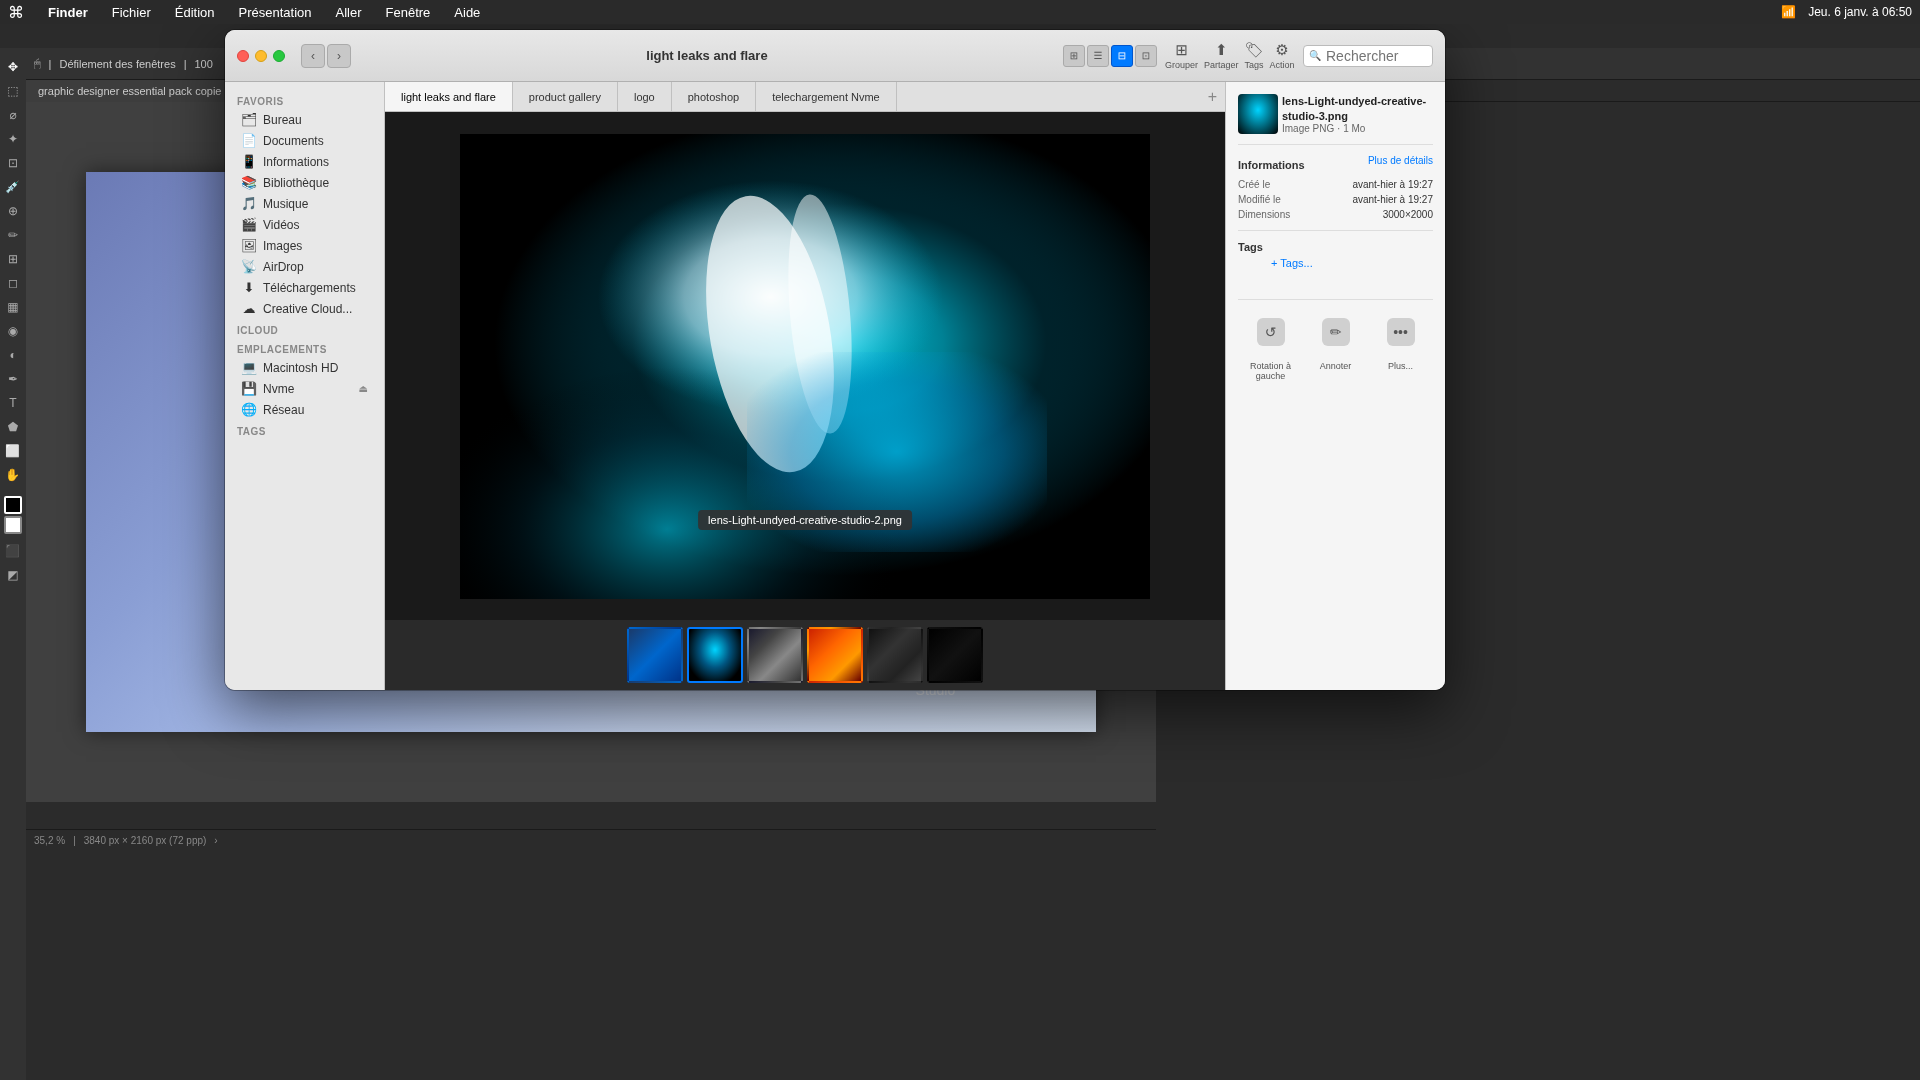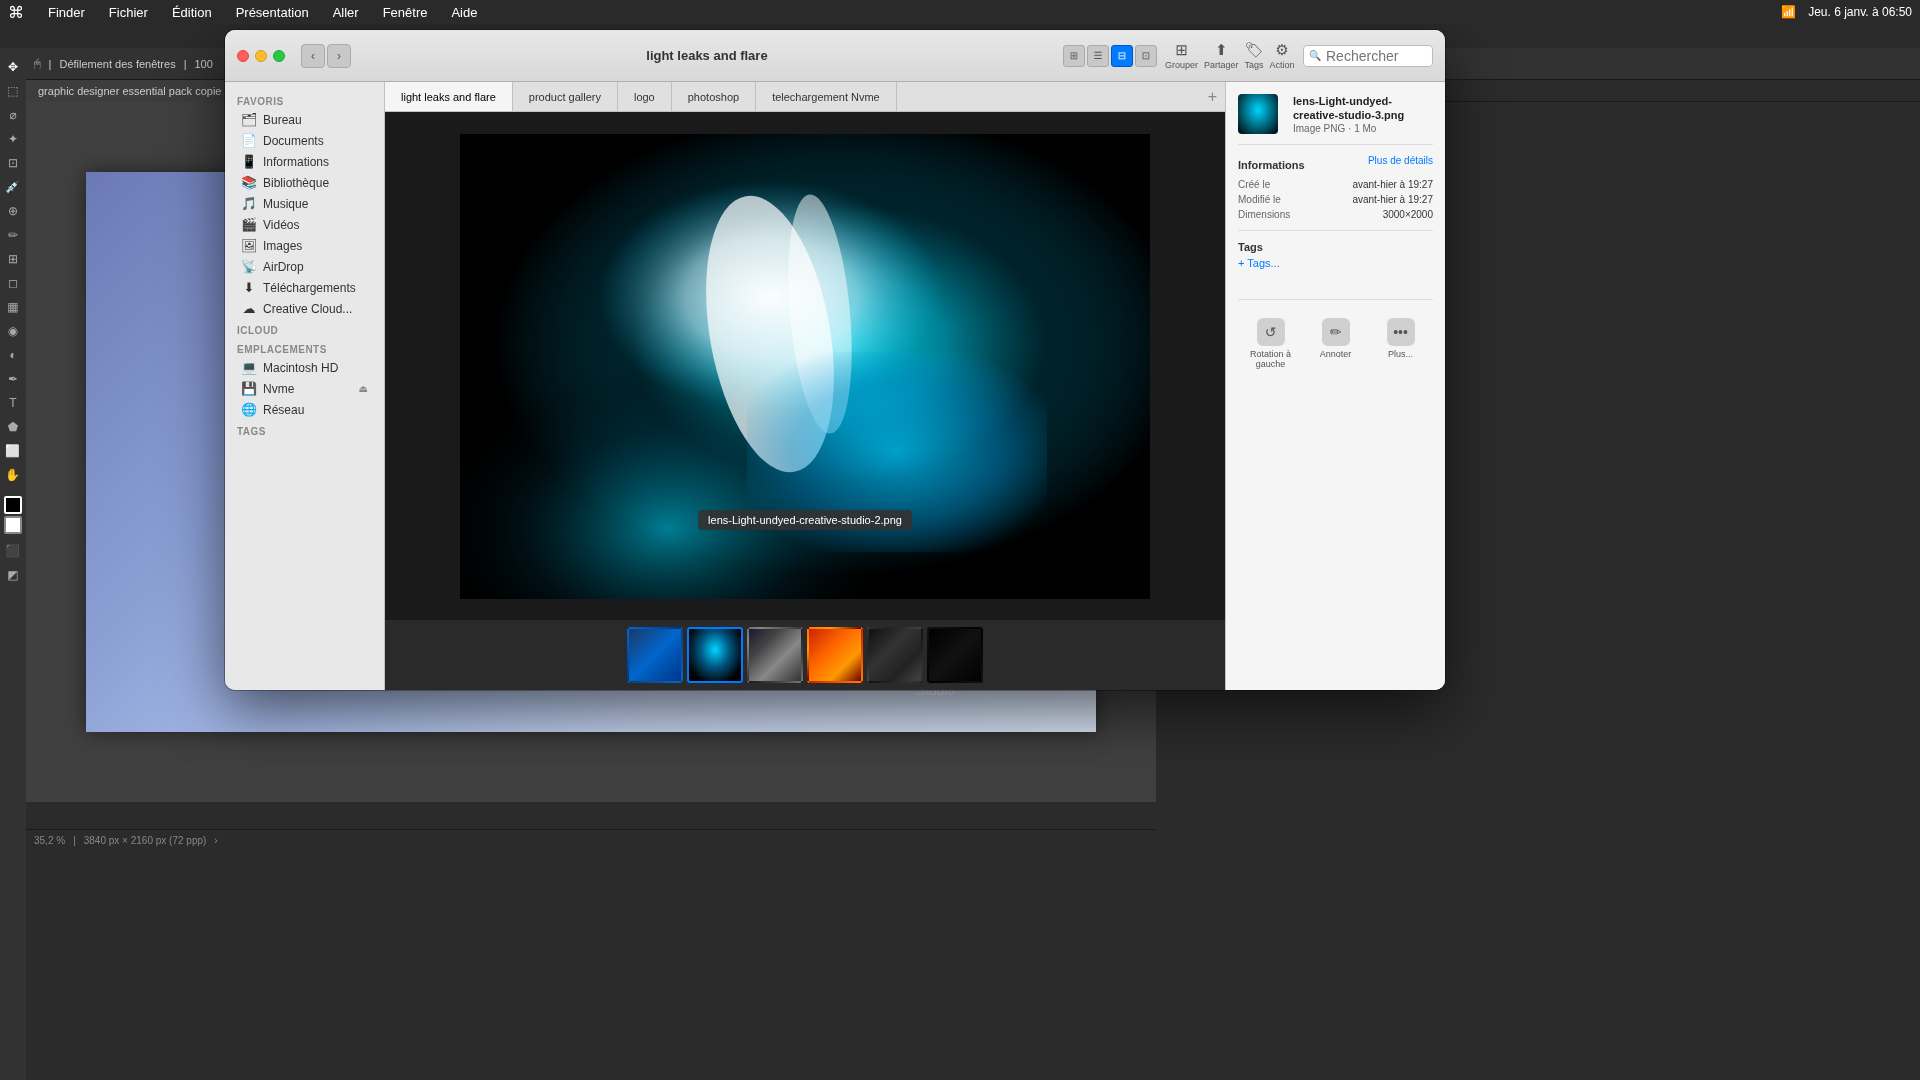--- a/index.html
+++ b/index.html
@@ -398,22 +398,22 @@
       font-weight: 600;
       color: #222;
       line-height: 1.3;
     }
     .panel-filetype {
       font-size: 10px;
       color: #666;
     }
     .panel-header {
       display: flex;
-      gap: 15px;
-      align-items: flex-start;
+      gap: 4px;
+      align-items: flex-end;
       margin-bottom: 4px;
     }
     .panel-section-title {
       font-size: 11px;
       font-weight: 700;
       color: #333;
       margin-bottom: 6px;
     }
     .panel-link {
       font-size: 10px;
@@ -439,20 +439,21 @@
       font-size: 11px;
       font-weight: 700;
       color: #333;
       margin-top: 10px;
       margin-bottom: 4px;
     }
     .panel-add-tag {
       font-size: 11px;
       color: #007aff;
       cursor: pointer;
+      margin-left: 33px;
     }
     .panel-divider {
       height: 1px;
       background: #ddd;
       margin: 10px 0;
     }
     .bottom-btn {
       display: flex;
       flex-direction: column;
       align-items: center;
@@ -467,20 +468,21 @@
       display: flex;
       align-items: center;
       justify-content: center;
       font-size: 14px;
       color: #555;
     }
     .bottom-btn-label {
       font-size: 9px;
       color: #555;
       text-align: center;
+      margin-top: 12px;
     }
 
     
     .finder-search {
       display: flex;
       align-items: center;
       background: white;
       border: 1px solid #bbb;
       border-radius: 4px;
       padding: 2px 6px;
@@ -537,21 +539,21 @@
       font-size: 9px;
       color: #555;
       text-align: center;
     }
   </style>
 </head>
 <body>
 
 <div class="menubar">
   <span class="menubar-apple">⌘</span>
-  <span class="menubar-item" style="font-weight:400;">Finder</span>
+  <span class="menubar-item" style="font-weight:700;">Finder</span>
 
   <span class="menubar-item">Fichier</span>
   <span class="menubar-item">Édition</span>
   <span class="menubar-item">Présentation</span>
   <span class="menubar-item">Aller</span>
   <span class="menubar-item">Fenêtre</span>
   <span class="menubar-item">Aide</span>
   <div class="menubar-right">
     <span>📶</span>
     <span>Jeu. 6 janv. à 06:50</span>

